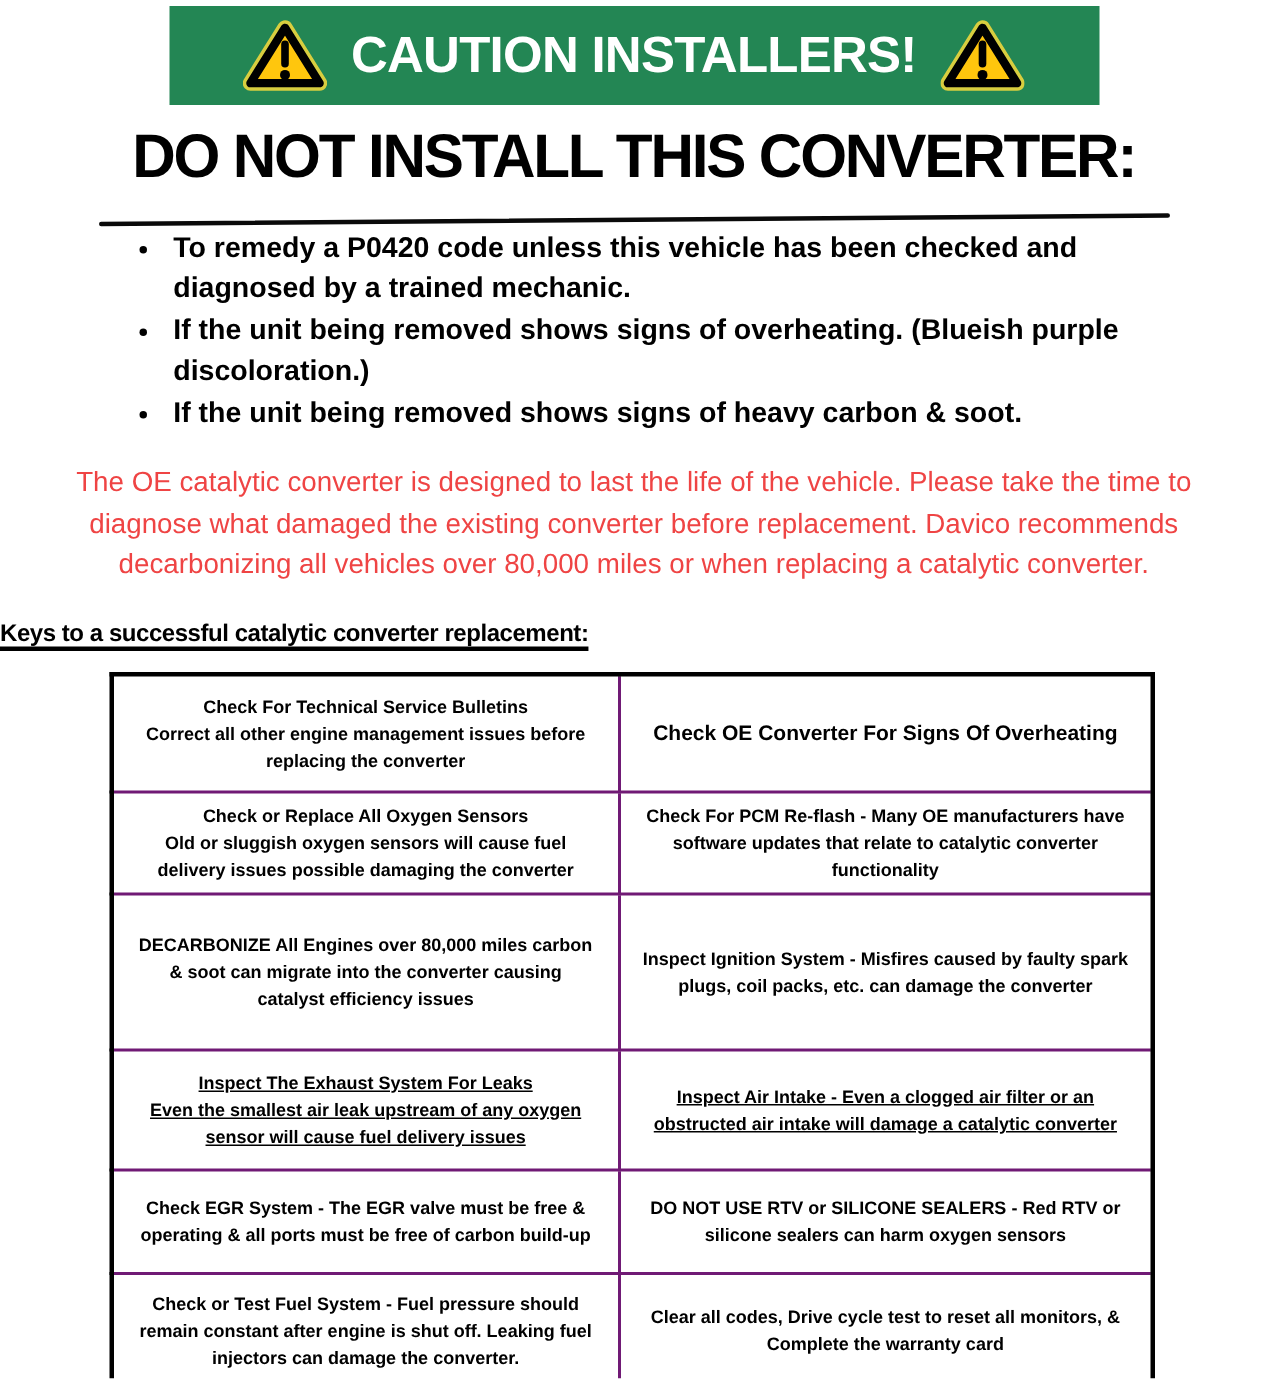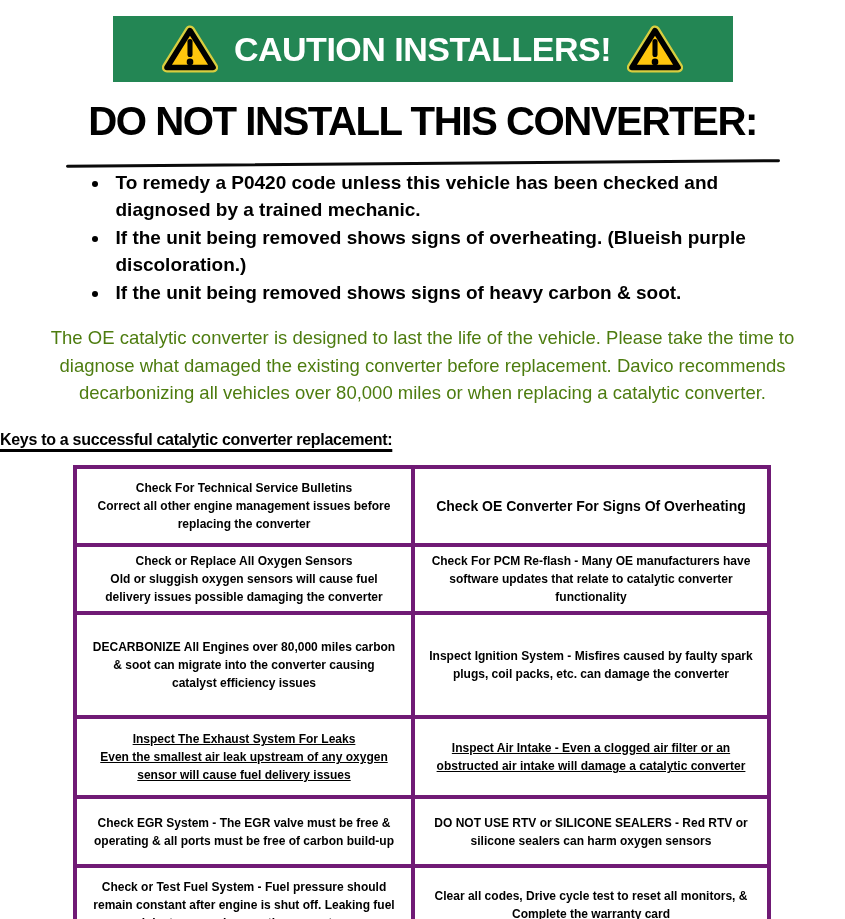--- a/index.html
+++ b/index.html
@@ -1,42 +1,42 @@
 <!DOCTYPE html>
 <html><head>
 <meta charset="utf-8">
 <style>
   html,body{margin:0;padding:0;background:#ffffff;}
   body{font-family:"Liberation Sans", sans-serif; color:#000;}
   .page{width:845px;height:919px;background:#fff;overflow:hidden;position:relative;}
 
   
-  .banner{width:620px;height:66px;margin:16px auto;display:flex;align-items:center;justify-content:center;gap:16px;}
+  .banner{width:620px;height:66px;margin:4px auto;display:flex;align-items:center;justify-content:center;gap:16px;}
   .banner-text{color:#fff;font-weight:800;font-size:34px;letter-spacing:-0.5px;white-space:nowrap;}
   .tri{flex:0 0 auto;display:block;}
 
   
   .h1{margin:11px auto 0;text-align:center;font-size:41px;font-weight:800;letter-spacing:-1.5px;transform:scaleX(0.98);white-space:nowrap;}
 
   
   .divider{width:714px;height:3px;background:#0a0a0a;margin:17px auto 0;transform:rotate(-0.45deg);border-radius:2px;}
 
   
   .bullets{width:648px;margin:5px auto 0;padding-left:22px;list-style:disc;}
   .bullets li{font-weight:bold;font-size:19px;line-height:1.42;margin:0 0 1px 0;padding-left:6px;}
 
   
-  .para{max-width:822px;margin:17px auto 0;text-align:center;font-size:18.5px;line-height:1.5;color:#4d7c0f;font-weight:400;}
+  .para{max-width:822px;margin:17px auto 0;text-align:center;font-size:18.5px;line-height:1.5;color:#ef4444;font-weight:400;}
 
   
   .h2{margin:24px auto 0;text-align:left;font-size:16px;font-weight:800;letter-spacing:-0.3px;text-decoration:underline;text-decoration-thickness:2.5px;text-underline-offset:4px;}
 
   
   table.keys{border-collapse:collapse;table-layout:fixed;width:694px;margin:16px 0 0 73px;border:3px solid #000;}
-  table.keys td{border:4px solid #701a75;text-align:center;vertical-align:middle;font-weight:bold;font-size:12px;line-height:1.5;padding:2px 14px;white-space:pre-line;}
+  table.keys td{border:2px solid #701a75;text-align:center;vertical-align:middle;font-weight:bold;font-size:12px;line-height:1.5;padding:2px 14px;white-space:pre-line;}
   table.keys td.rcell{padding:2px 12px;}
   table.keys td.big{font-size:14px;}
   col.c-left{width:338px;} col.c-right{width:356px;}
   tr.r1{height:78px;} tr.r2{height:68px;} tr.r3{height:104px;}
   tr.r4{height:80px;text-decoration:underline;} tr.r5{height:69px;} tr.r6{height:77px;}
 </style>
 </head>
 <body>
 
 <div class="page">

